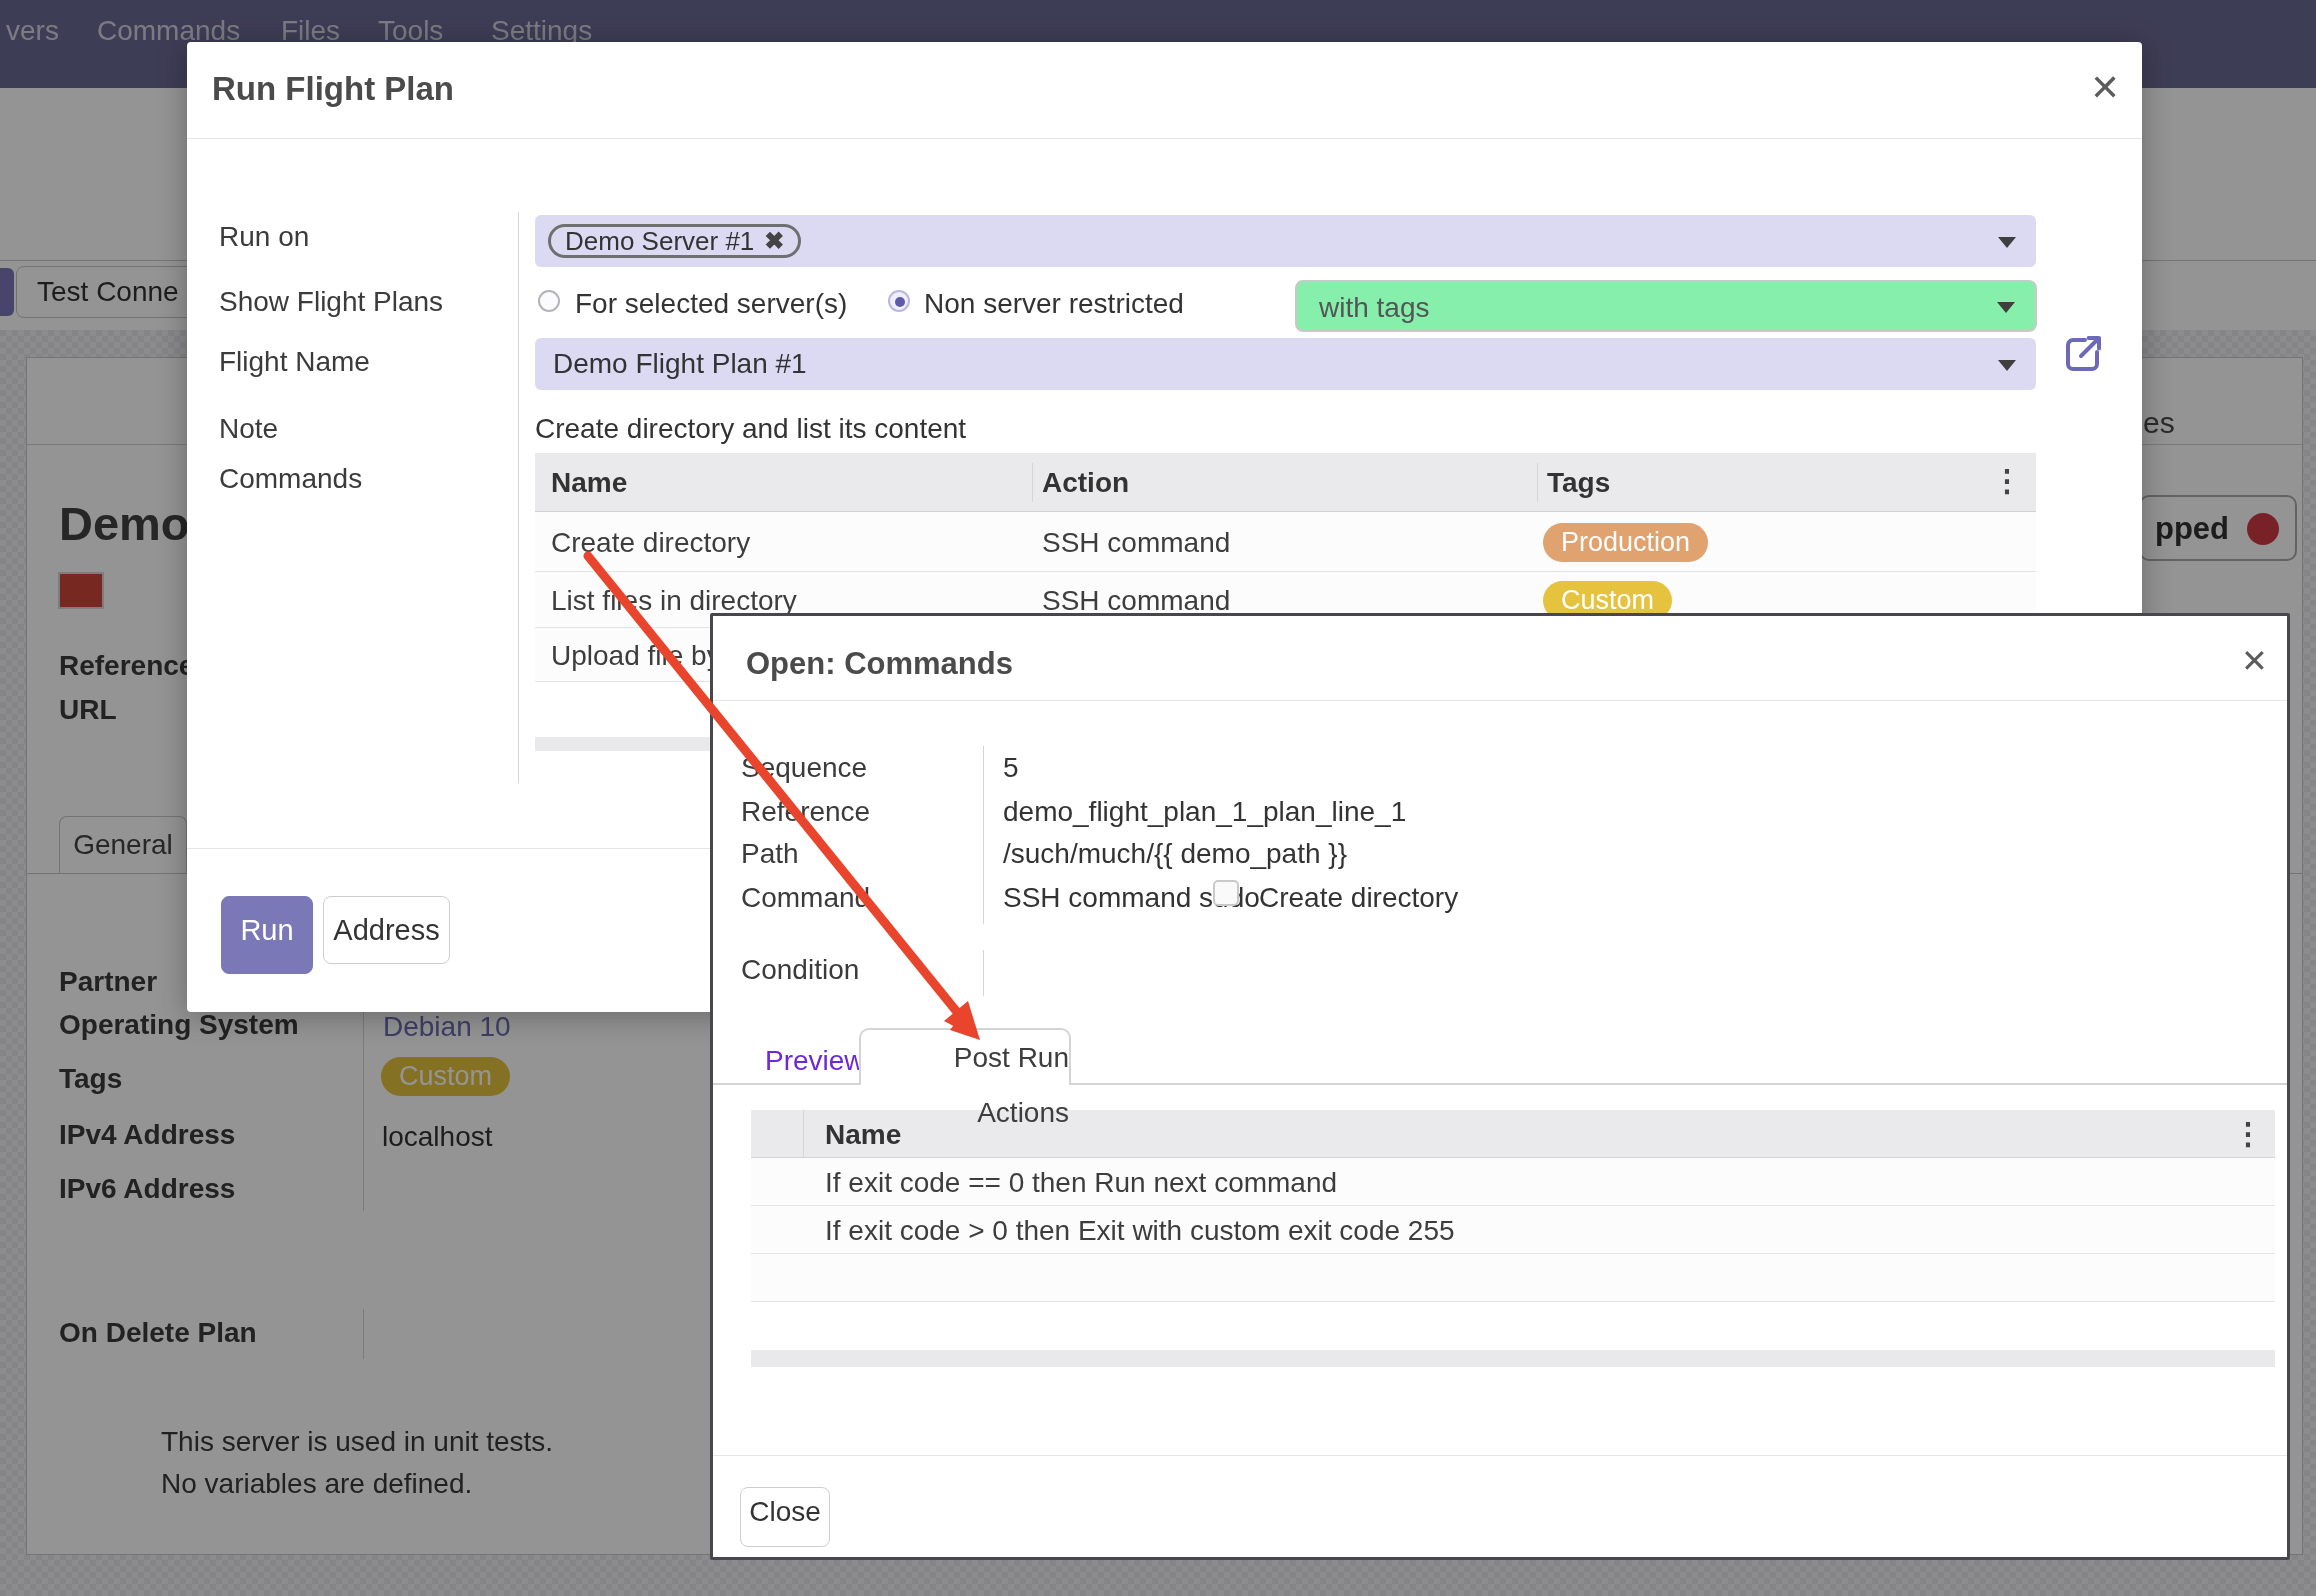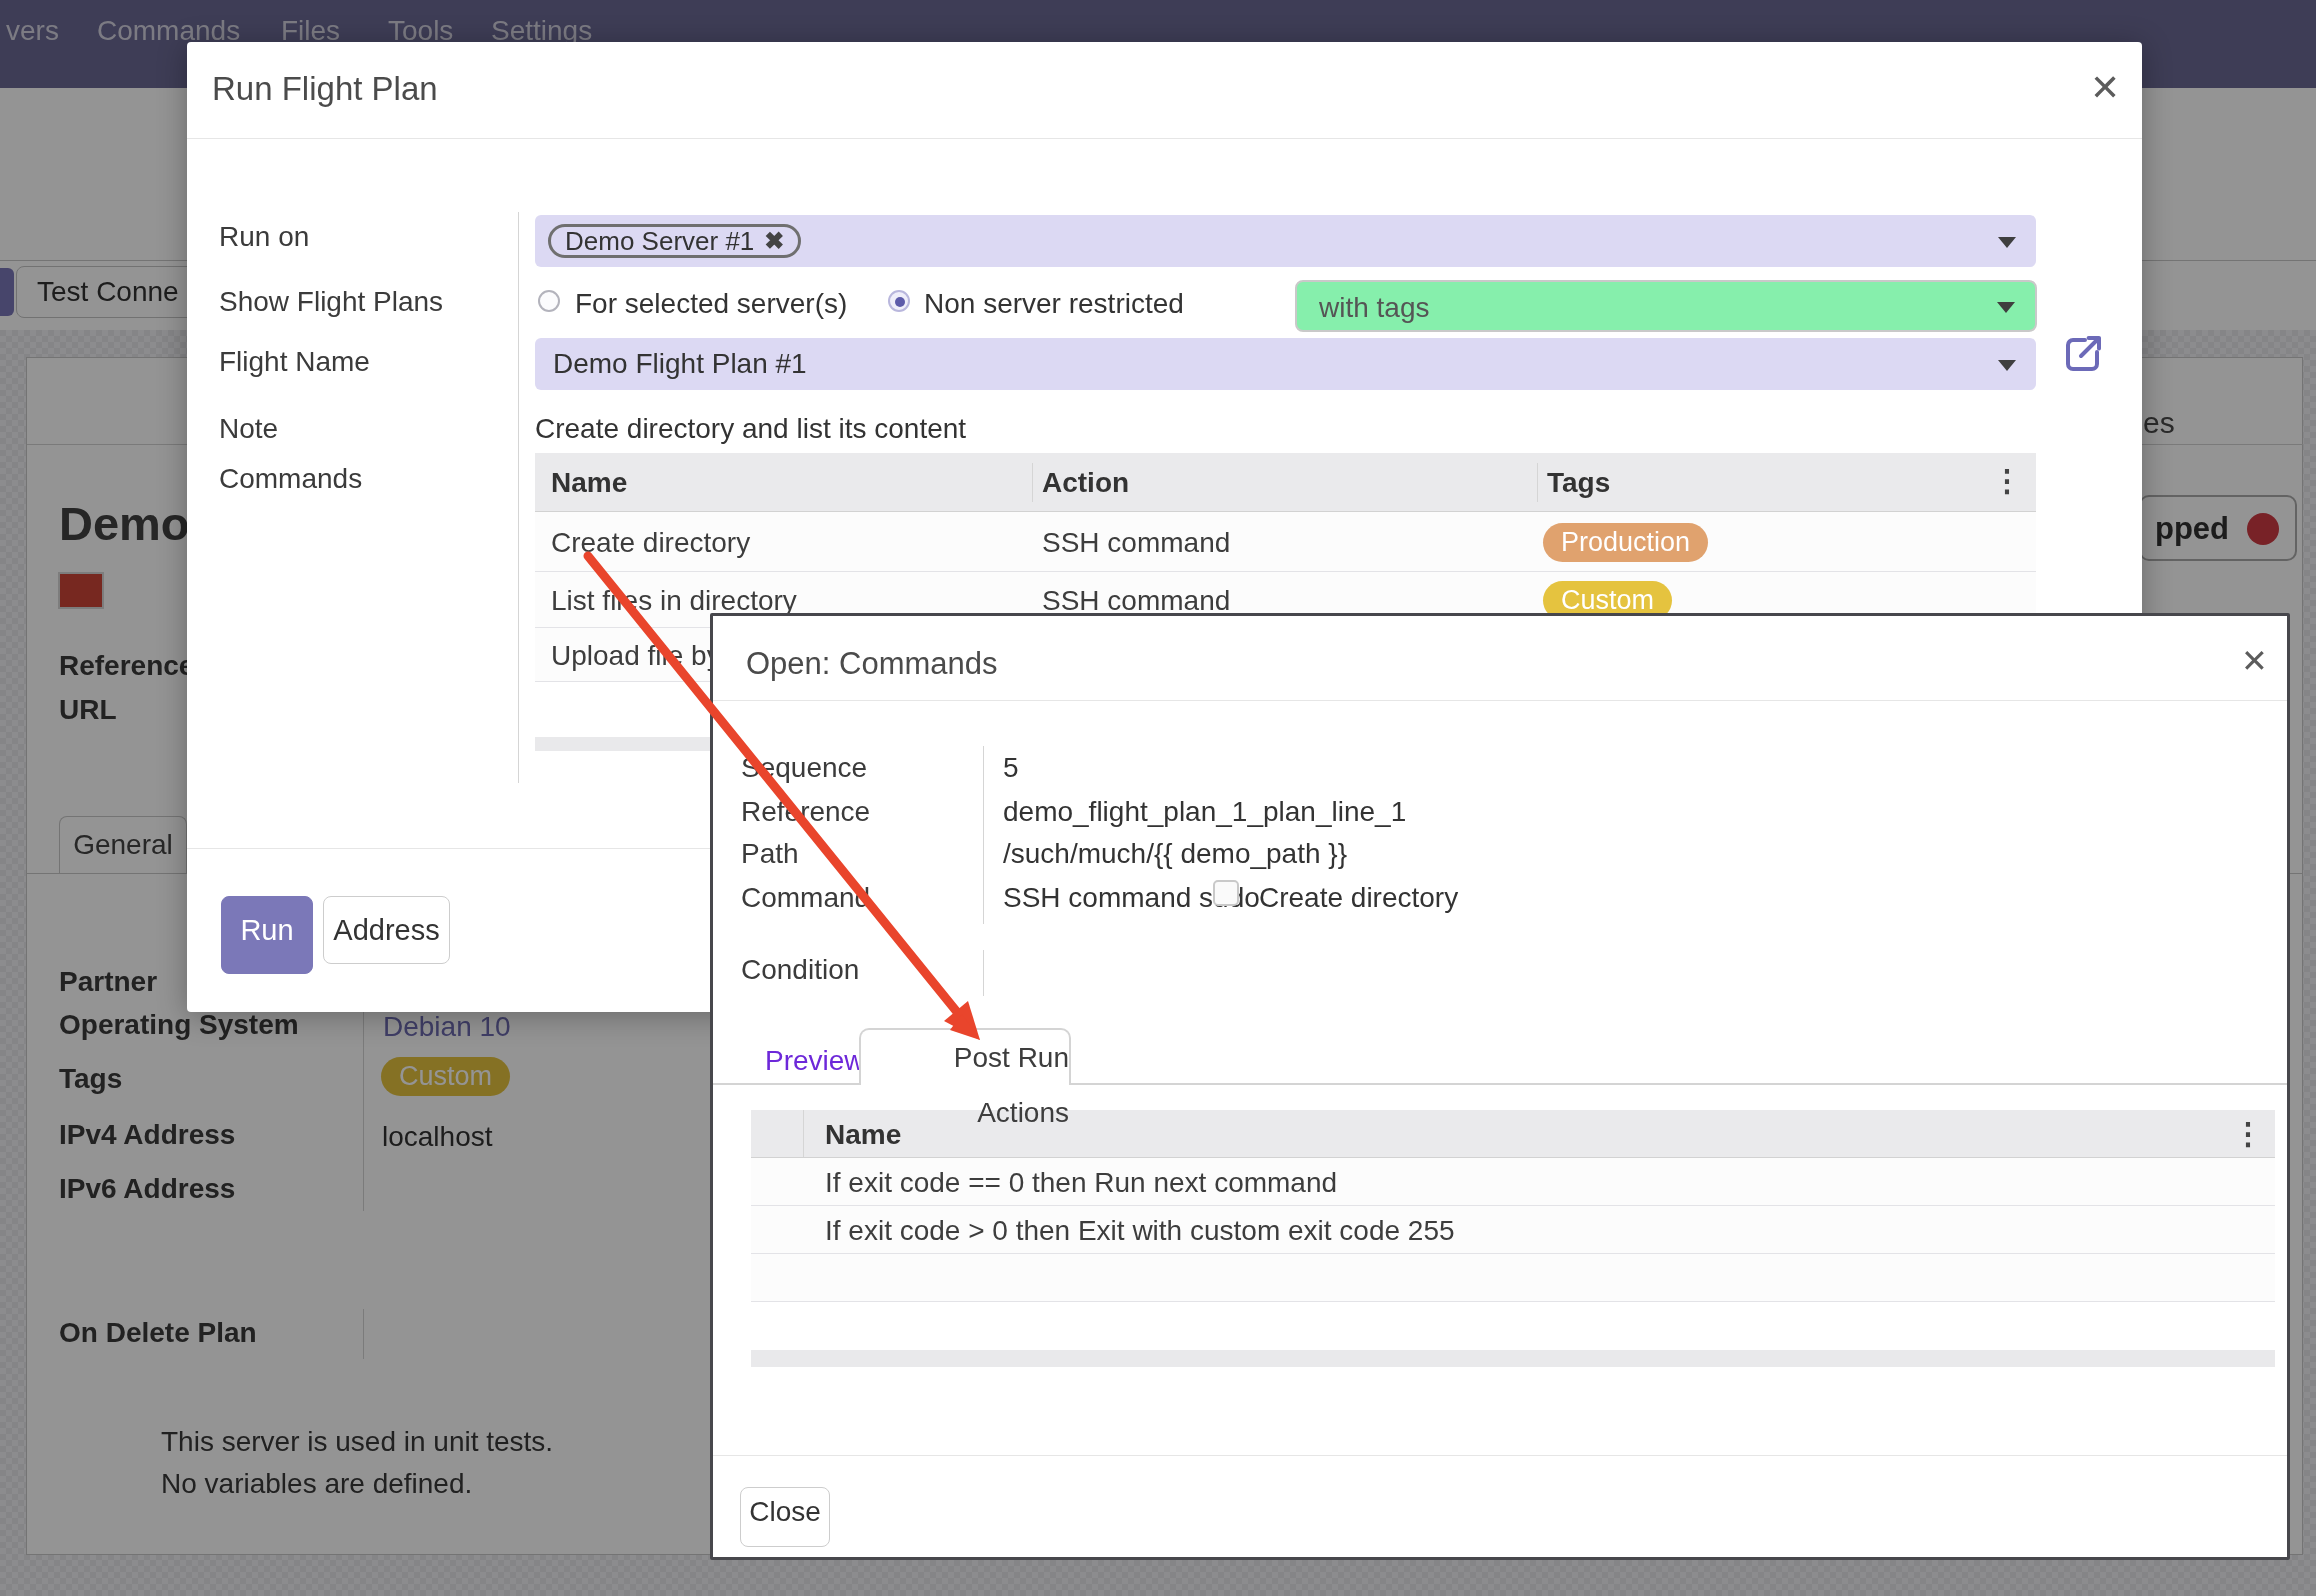--- a/index.html
+++ b/index.html
@@ -34,21 +34,21 @@
   .pill{display:inline-block;border-radius:999px;color:#fff;font-size:27px;padding:4px 18px;}
   .pill-custom{background:#e5c33f;}
   .pill-prod{background:#e0a26e;}
   .muted-note{font-size:28px;color:#3a3a3a;}
   
   .backdrop{left:0;top:0;width:2316px;height:1596px;background:rgba(0,0,0,0.42);z-index:5;}
   
   .modal{background:#fff;border-radius:4px;}
   .modal1{left:187px;top:42px;width:1955px;height:970px;z-index:10;box-shadow:0 4px 30px rgba(0,0,0,.3);}
   .modal2{left:710px;top:613px;width:1580px;height:947px;z-index:20;border:3px solid #47474c;border-radius:2px;}
-  .m-title{font-size:33px;font-weight:normal;color:#4b4b4b;}
+  .m-title{font-size:33px;font-weight:bold;color:#4b4b4b;}
   .m-close{font-size:36px;color:#5c5c5c;line-height:36px;cursor:default;}
   .m-hr{border-top:1px solid #e6e6e6;width:100%;height:0;left:0;}
   .f-label{font-size:28px;font-weight:normal;color:#3b3b3b;}
   .f-val{font-size:28px;color:#333;}
   .sel-purple{background:#dcd9f3;border-radius:6px;height:52px;}
   .sel-white{background:#86efac;border:2px solid #c9c9c9;border-radius:8px;height:52px;}
   .caret{position:absolute;right:20px;top:50%;margin-top:-4px;width:0;height:0;border-left:9px solid transparent;border-right:9px solid transparent;border-top:11px solid #3f3f3f;}
   .tagpill{position:absolute;display:inline-flex;align-items:center;gap:10px;height:34px;border:3px solid #6f6f6f;border-radius:18px;padding:0 14px;font-size:26px;color:#333;background:transparent;}
   .tagpill .x{font-weight:bold;font-size:24px;color:#444;}
   .radio{position:absolute;width:22px;height:22px;border-radius:50%;border:2px solid #b3b3bc;background:#fbfbfd;}
@@ -70,21 +70,21 @@
 </style>
 </head>
 <body>
 
 <div class="stage">
 
   <div class="abs navbar">
     <span class="abs nav-item" style="left:6px">vers</span>
     <span class="abs nav-item" style="left:97px">Commands</span>
     <span class="abs nav-item" style="left:281px">Files</span>
-    <span class="abs nav-item" style="left:388px">Tools</span>
+    <span class="abs nav-item" style="left:378px">Tools</span>
     <span class="abs nav-item" style="left:491px">Settings</span>
   </div>
 
   <div class="abs panel">
     <div class="abs panel-hr"></div>
     <div class="abs purple-frag"></div>
     <div class="abs btn-light test-btn">Test Conne</div>
   </div>
 
   <div class="abs sheet">

